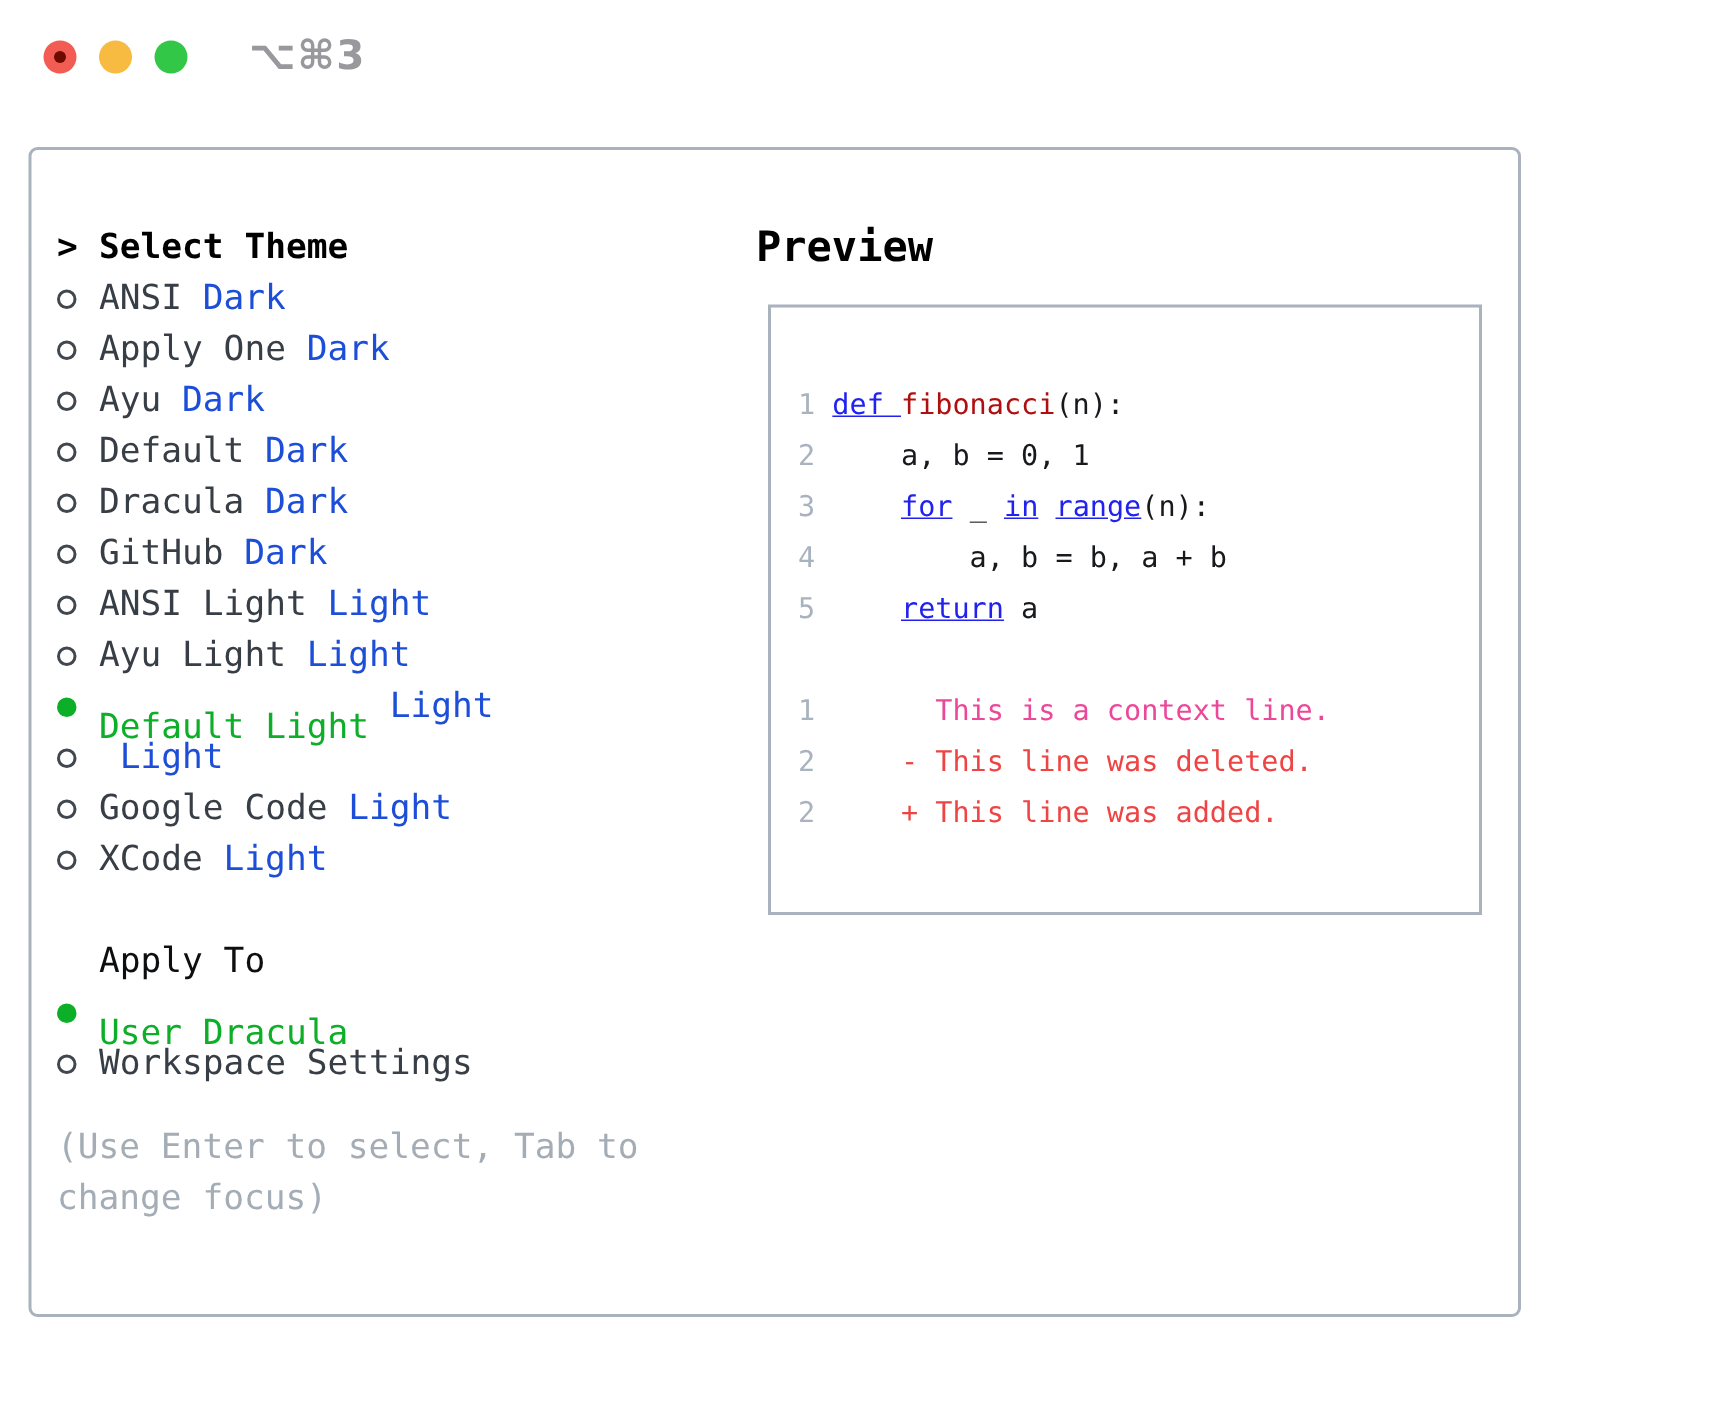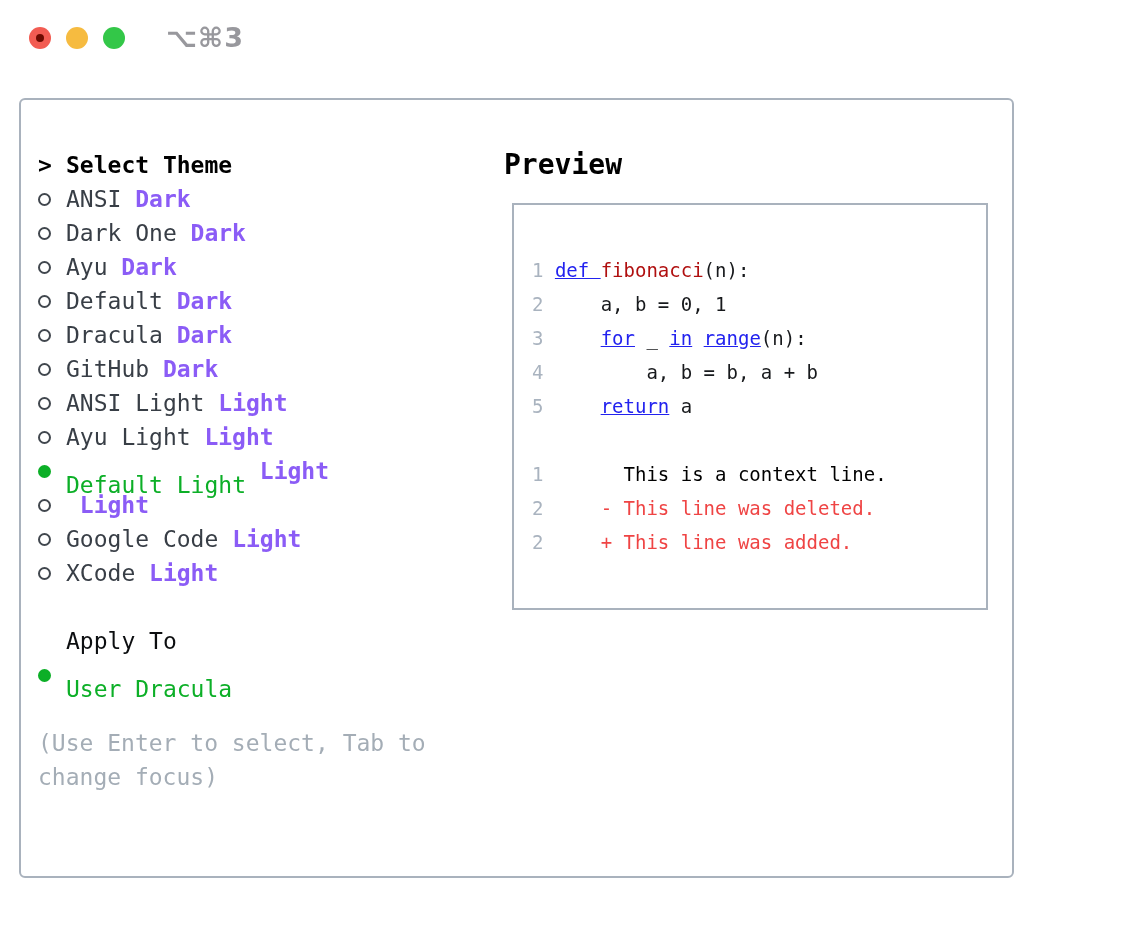--- a/index.html
+++ b/index.html
@@ -31,25 +31,25 @@
   .row { display:flex; align-items:center; height:34px; font-size:23px; color:#383e46; cursor:default; }
   .marker { width:28px; display:flex; align-items:center; flex:none; }
   .prompt { font-weight:700; color:#000000; }
   .radio {
     width:13px; height:13px; border-radius:50%;
     border:2px solid #41474e; background:transparent;
   }
   .row.selected .radio { background:#0caf27; border-color:#0caf27; }
   .row.selected .nm, .row.selected .lbl { color:#0caf27;margin-top:28px; }
   .hdr { font-weight:700; color:#000000;text-align:center; }
-  .variant { color:#8b5cf6; margin-left:0.6em;font-weight:bold; }
+  .variant { color:#1d4ed8; margin-left:0.6em; }
   .apply-hdr { margin-top:34px; }
   .apply-hdr .lbl { color:#0c0e10; }
   .hint {
-    margin-top:34px; width:430px; line-height:34px;
+    margin-top:22px; width:430px; line-height:34px;
     font-size:23px; color:#a4adb6; white-space:normal;
   }
   
   .preview-title {
     position:absolute; left:483px; top:48px; height:34px; line-height:34px;
     font-size:28px; font-weight:700; color:#000000;
   }
   .preview-box {
     position:absolute; left:491px; top:103px; width:476px; height:407px;
     border:2px solid #a9b2bd; background:#ffffff; overflow:hidden;
@@ -57,21 +57,21 @@
   .preview-box pre {
     margin:0; padding:48px 0 0 18px;
     font-family:"DejaVu Sans Mono", monospace;
     font-size:19px; line-height:34px;
   }
   .cl { height:34px; white-space:pre; }
   .ln  { color:#a9b3bf; }
   .kw  { color:#2222ef;text-decoration:underline; }
   .fn  { color:#b00f0f; }
   .pl  { color:#17191c; }
-  .ctx { color:#000000; }
+  .ctx { color:#ec4899; }
   .del { color:#ef4444; }
   .add { color:#ef4444; }
 </style>
 </head>
 <body>
 
 <div class="titlebar">
   <span class="dot red">
       <span class="inner"></span>
     </span>
@@ -93,21 +93,21 @@
       <span class="marker">
           <span class="radio"></span>
         </span>
       <span class="nm">ANSI</span>
       <span class="variant">Dark</span>
     </div>
     <div class="row">
       <span class="marker">
           <span class="radio"></span>
         </span>
-      <span class="nm">Dark One</span>
+      <span class="nm">Apply One</span>
       <span class="variant">Dark</span>
     </div>
     <div class="row">
       <span class="marker">
           <span class="radio"></span>
         </span>
       <span class="nm">Ayu</span>
       <span class="variant">Dark</span>
     </div>
     <div class="row">
@@ -176,20 +176,26 @@
     <div class="row apply-hdr">
       <span class="marker"></span>
       <span class="lbl">Apply To</span>
     </div>
     <div class="row selected">
       <span class="marker">
           <span class="radio"></span>
         </span>
       <span class="lbl">User Dracula</span>
     </div>
+    <div class="row">
+      <span class="marker">
+          <span class="radio"></span>
+        </span>
+      <span class="lbl">Workspace Settings</span>
+    </div>
 
     <div class="hint">(Use Enter to select, Tab to change focus)</div>
   </div>
 
   <div class="preview-title">Preview</div>
 
   <div class="preview-box">
     <pre><div class="cl"><span class="ln">1 </span><span class="kw">def </span><span class="fn">fibonacci</span><span class="pl">(n):</span></div><div class="cl"><span class="ln">2 </span><span class="pl">    a, b = 0, 1</span></div><div class="cl"><span class="ln">3 </span><span class="pl">    </span><span class="kw">for</span><span class="pl"> _ </span><span class="kw">in</span><span class="pl"> </span><span class="kw">range</span><span class="pl">(n):</span></div><div class="cl"><span class="ln">4 </span><span class="pl">        a, b = b, a + b</span></div><div class="cl"><span class="ln">5 </span><span class="pl">    </span><span class="kw">return</span><span class="pl"> a</span></div><div class="cl"></div><div class="cl"><span class="ln">1 </span><span class="ctx">      This is a context line.</span></div><div class="cl"><span class="ln">2 </span><span class="del">    - This line was deleted.</span></div><div class="cl"><span class="ln">2 </span><span class="add">    + This line was added.</span></div></pre>
   </div>
 

